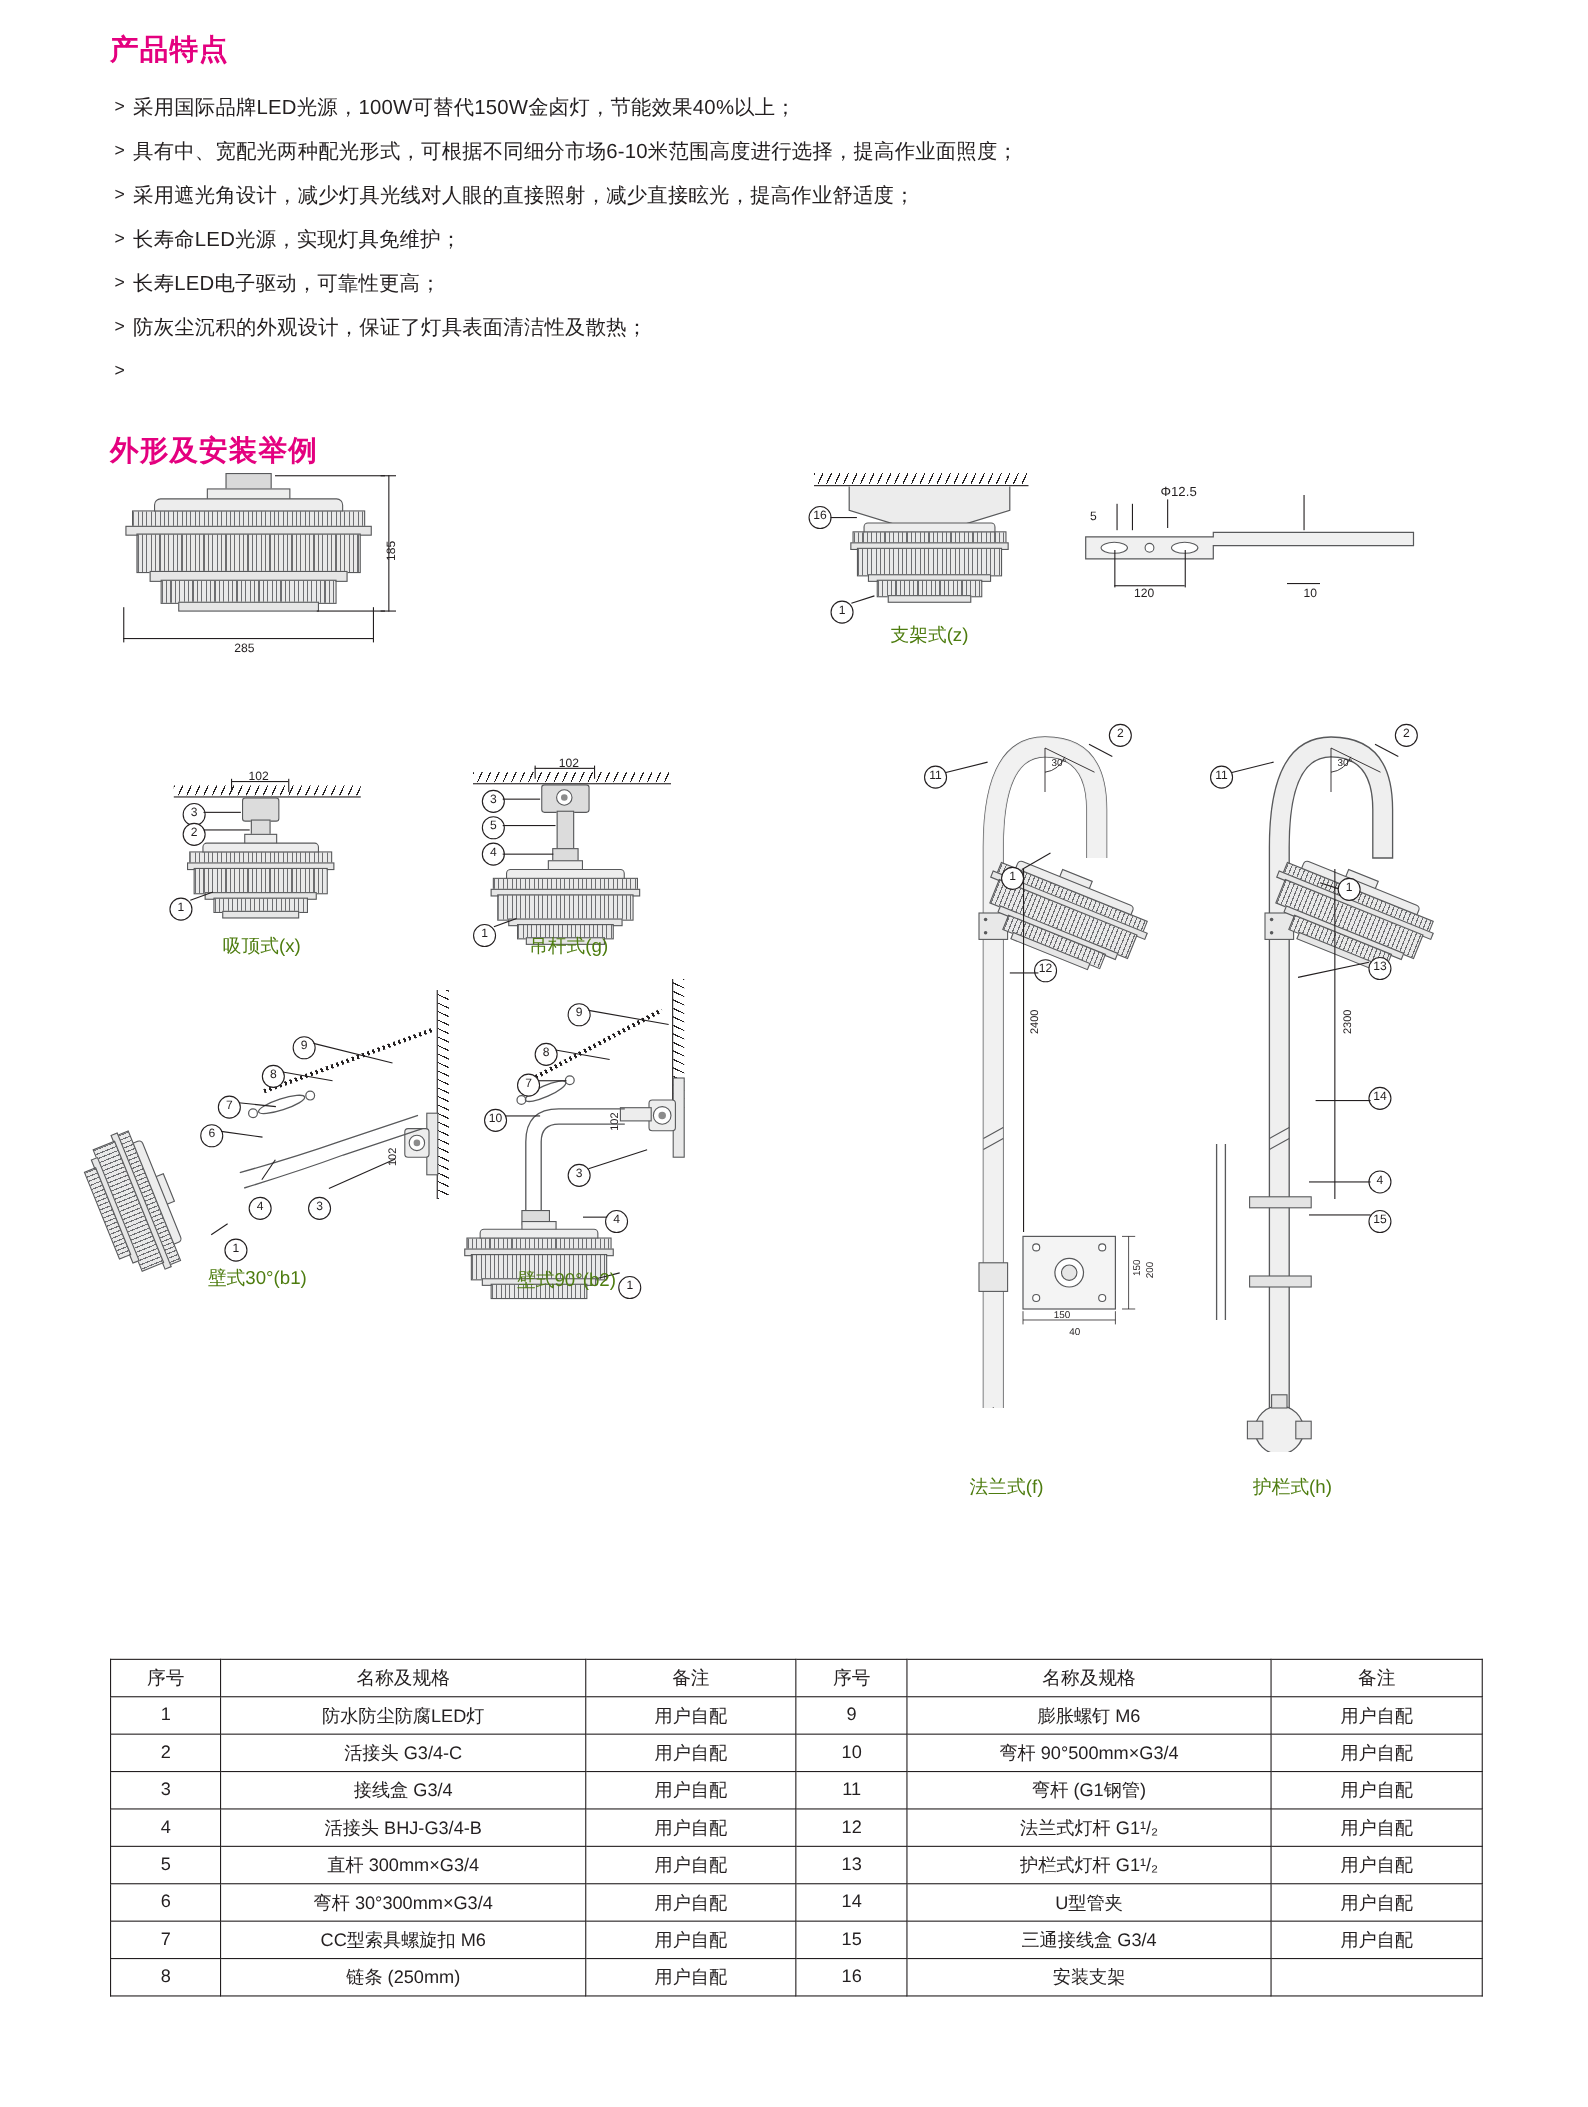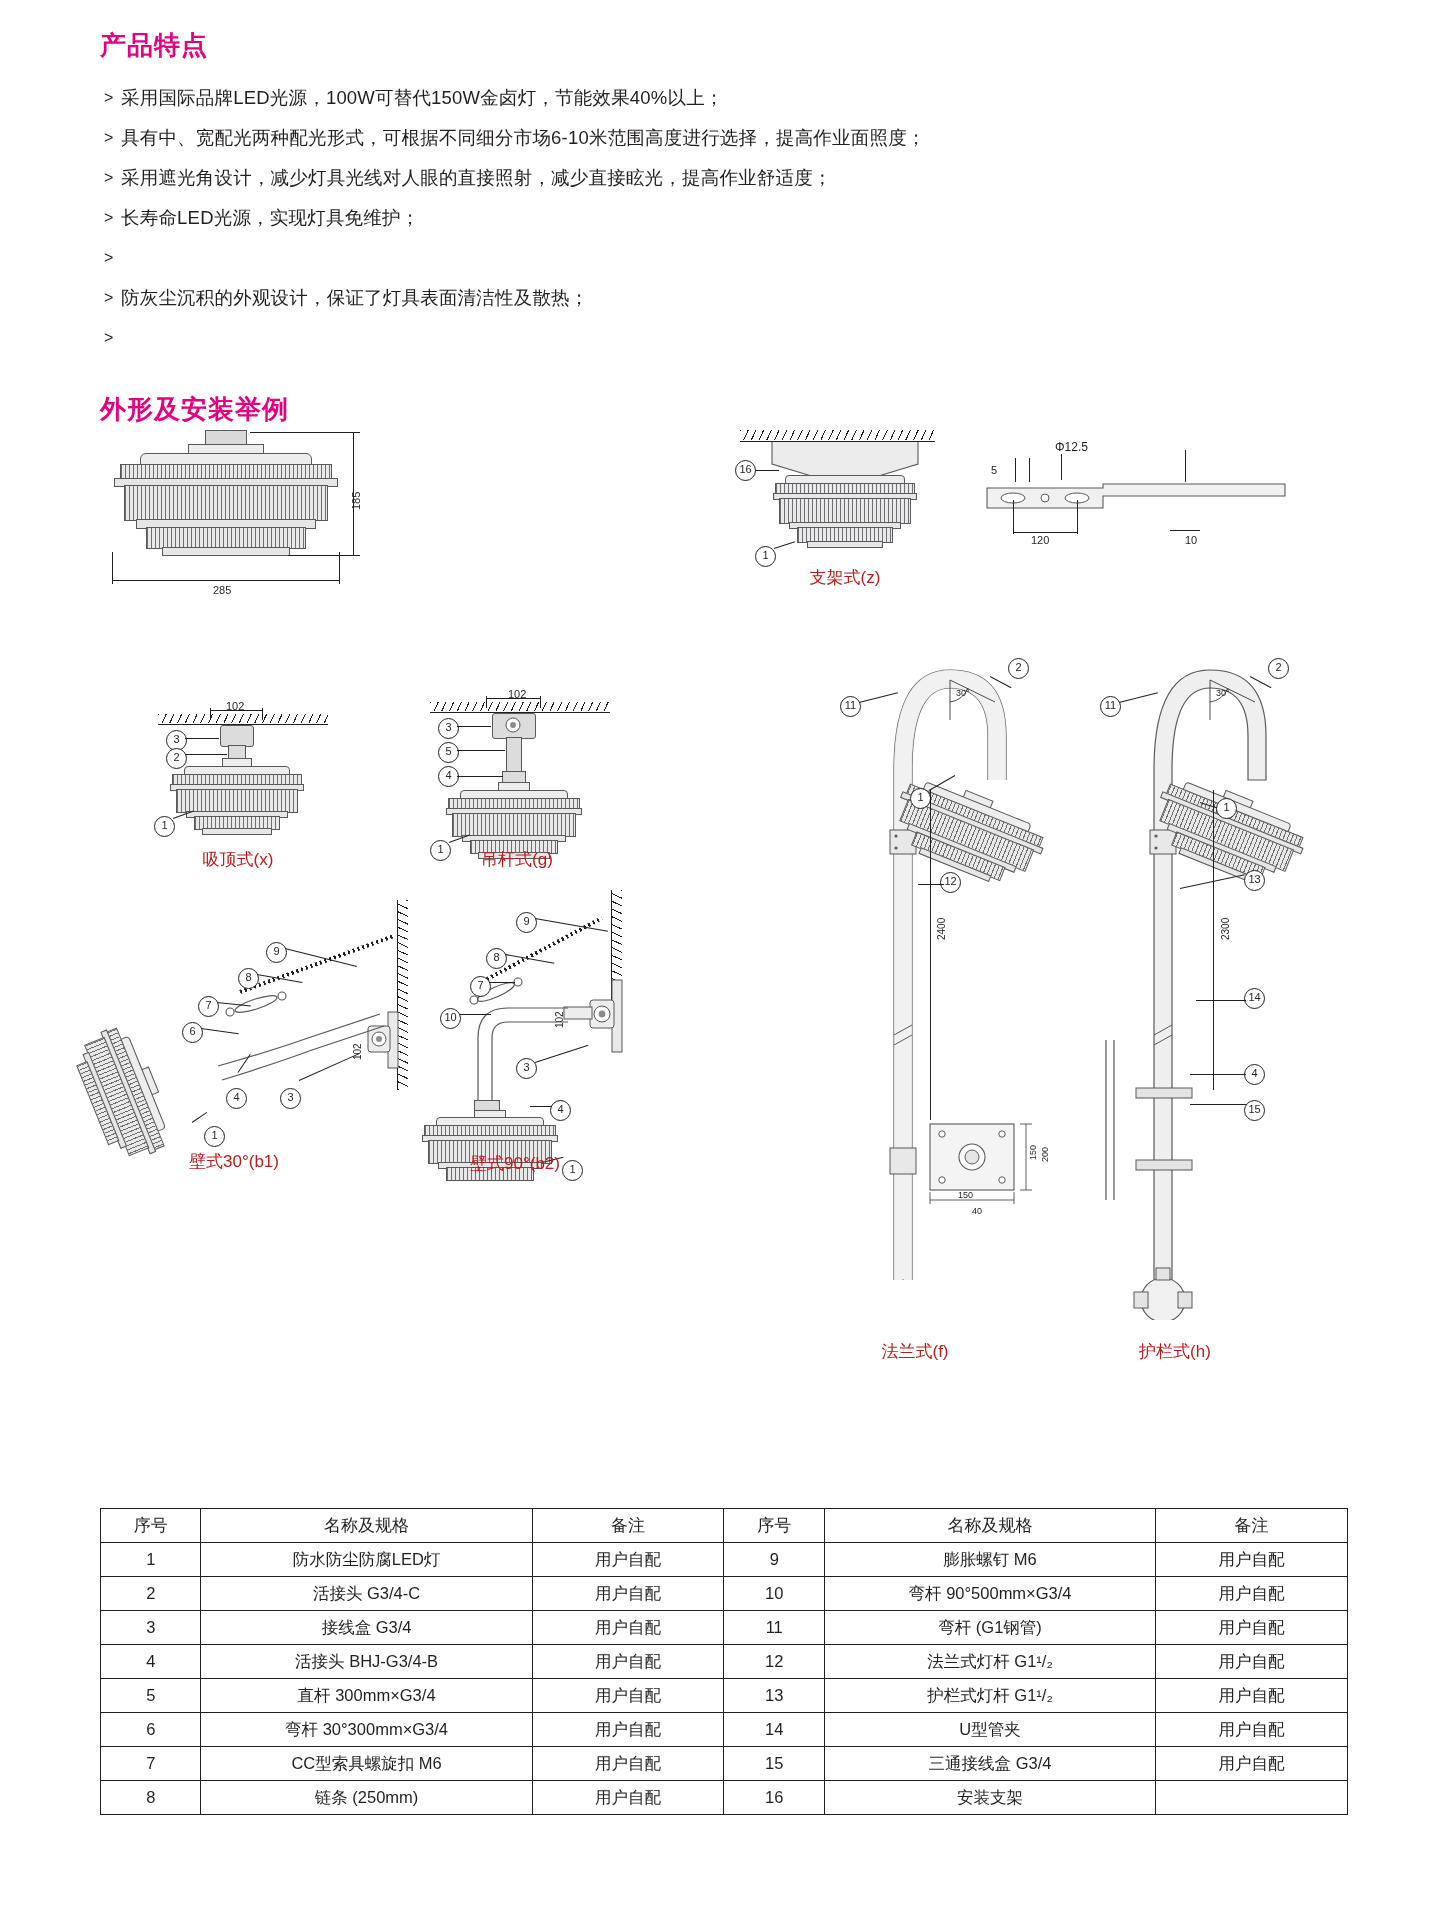--- a/index.html
+++ b/index.html
@@ -41,21 +41,21 @@
     flex:0 0 17px;
     line-height:40px;
   }
 
   
   .drawings { position:absolute; left:0; top:430px; width:1444px; height:1020px; }
   .fig { position:absolute; }
   .cap {
     position:absolute;
     font-size:17px;
-    color:#b91c1c;
+    color:#4d7c0f;
     text-align:center;
     white-space:nowrap;
   }
   .dimtxt {
     position:absolute;
     font-size:11px;
     color:#231f20;
     white-space:nowrap;
   }
   .dimtxt.v { transform:rotate(-90deg); transform-origin:left top; }
@@ -137,20 +137,21 @@
     <div class="feat">
       <span class="mark">&gt;</span>
       <span>采用遮光角设计，减少灯具光线对人眼的直接照射，减少直接眩光，提高作业舒适度；</span>
     </div>
     <div class="feat">
       <span class="mark">&gt;</span>
       <span>长寿命LED光源，实现灯具免维护；</span>
     </div>
     <div class="feat">
       <span class="mark">&gt;</span>
+      <span>长寿LED电子驱动，可靠性更高；</span>
     </div>
     <div class="feat">
       <span class="mark">&gt;</span>
       <span>防灰尘沉积的外观设计，保证了灯具表面清洁性及散热；</span>
     </div>
     <div class="feat">
       <span class="mark">&gt;</span>
     </div>
   </div>
 

